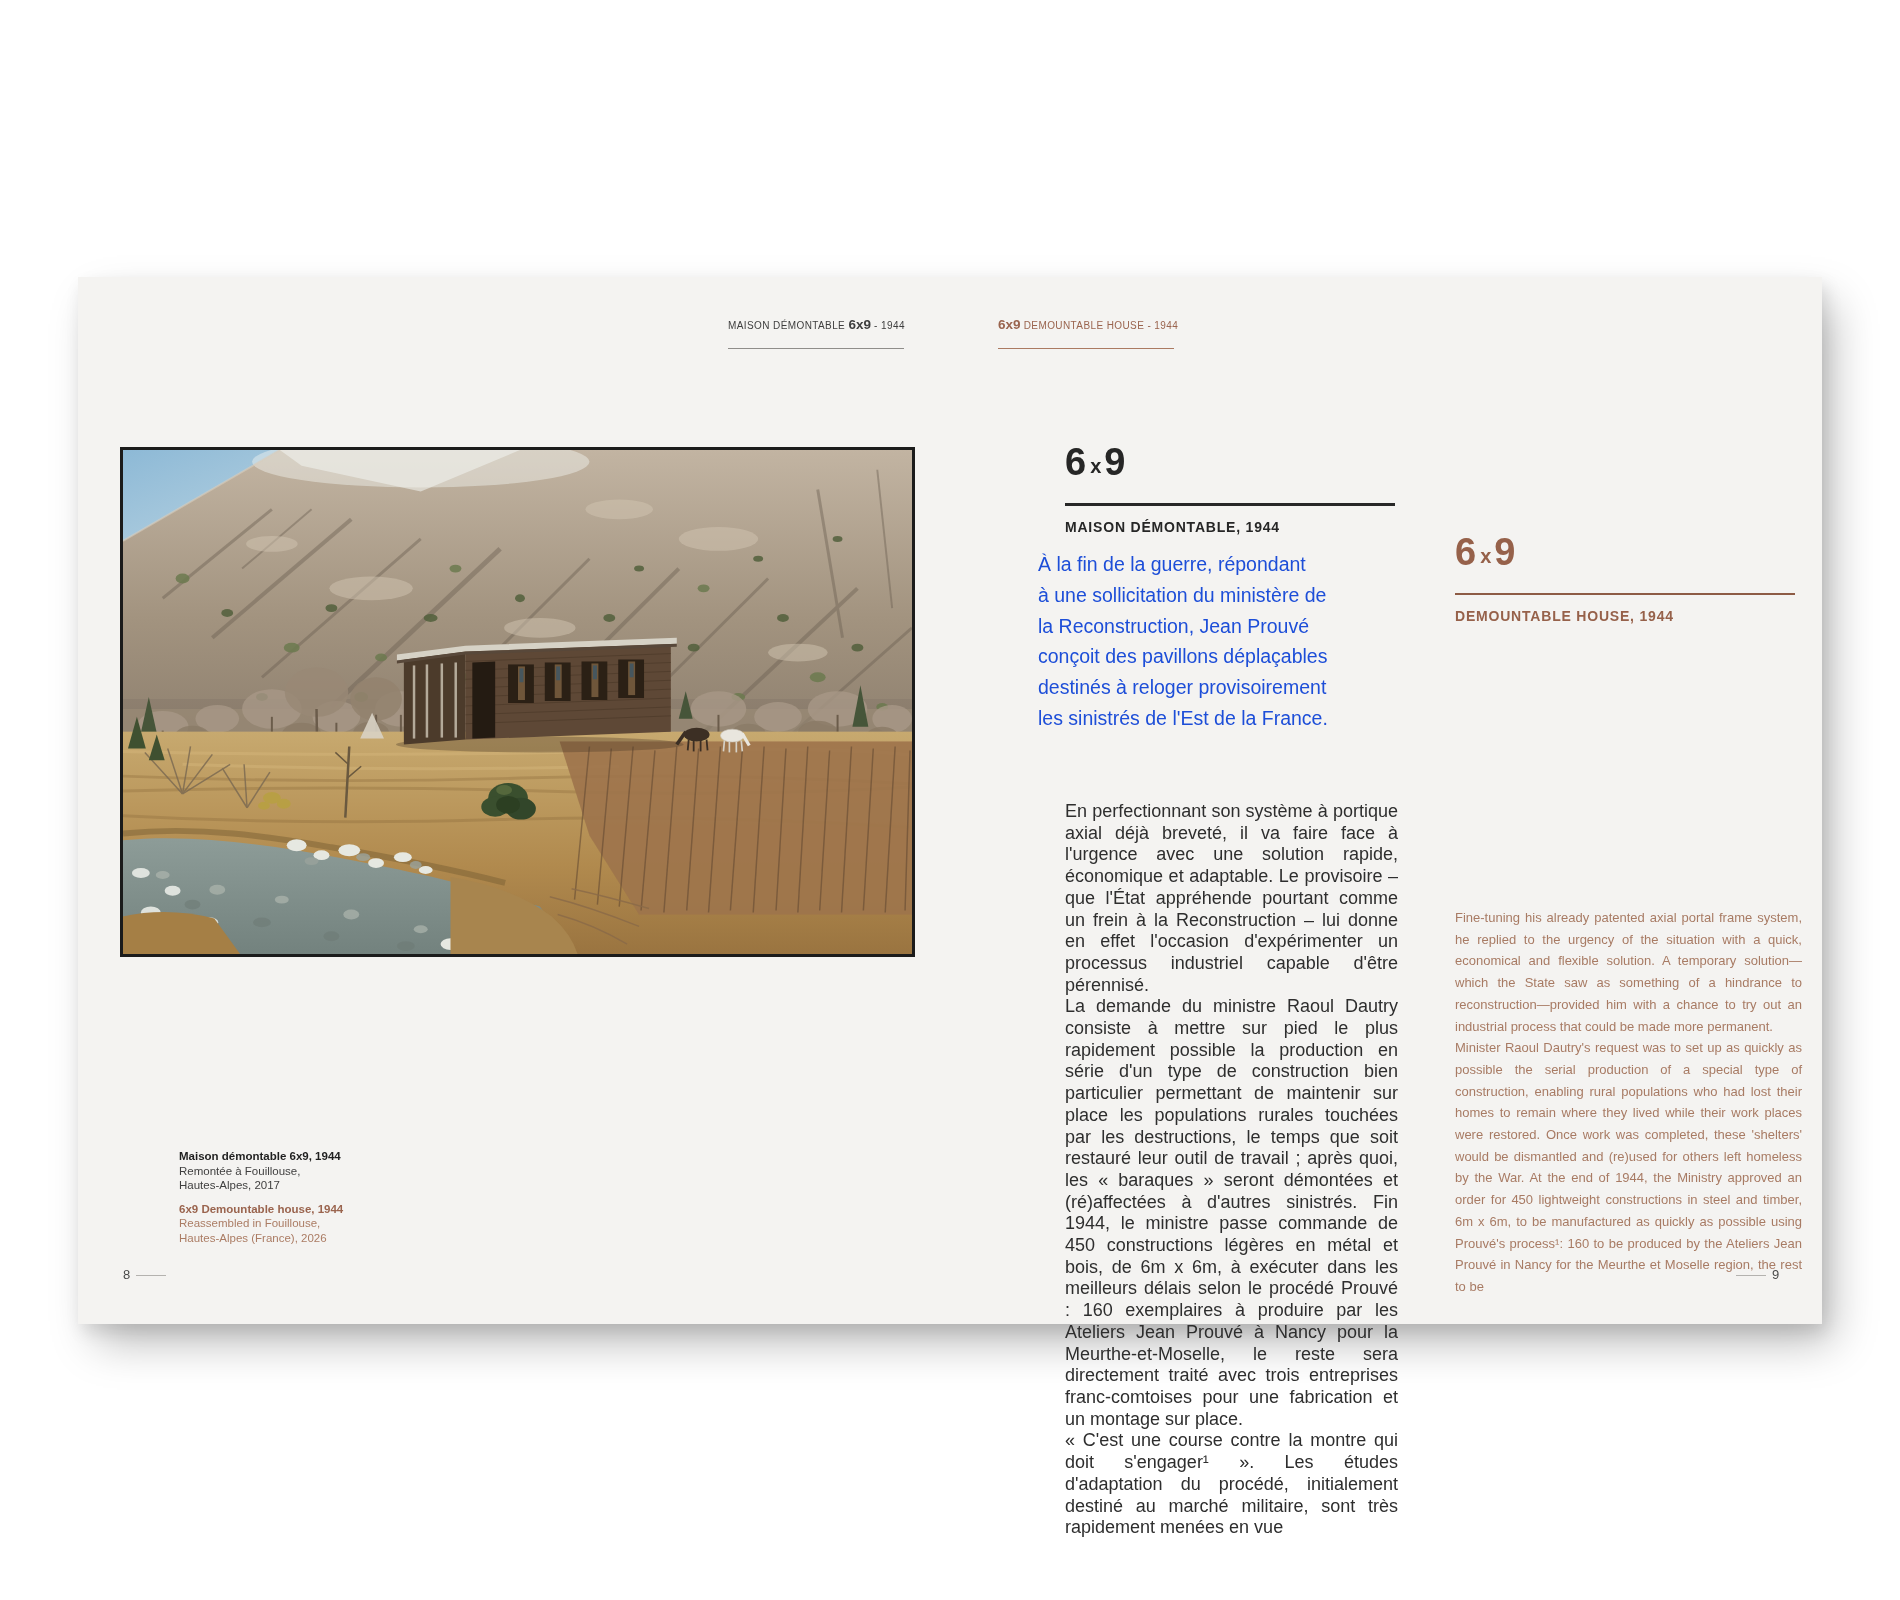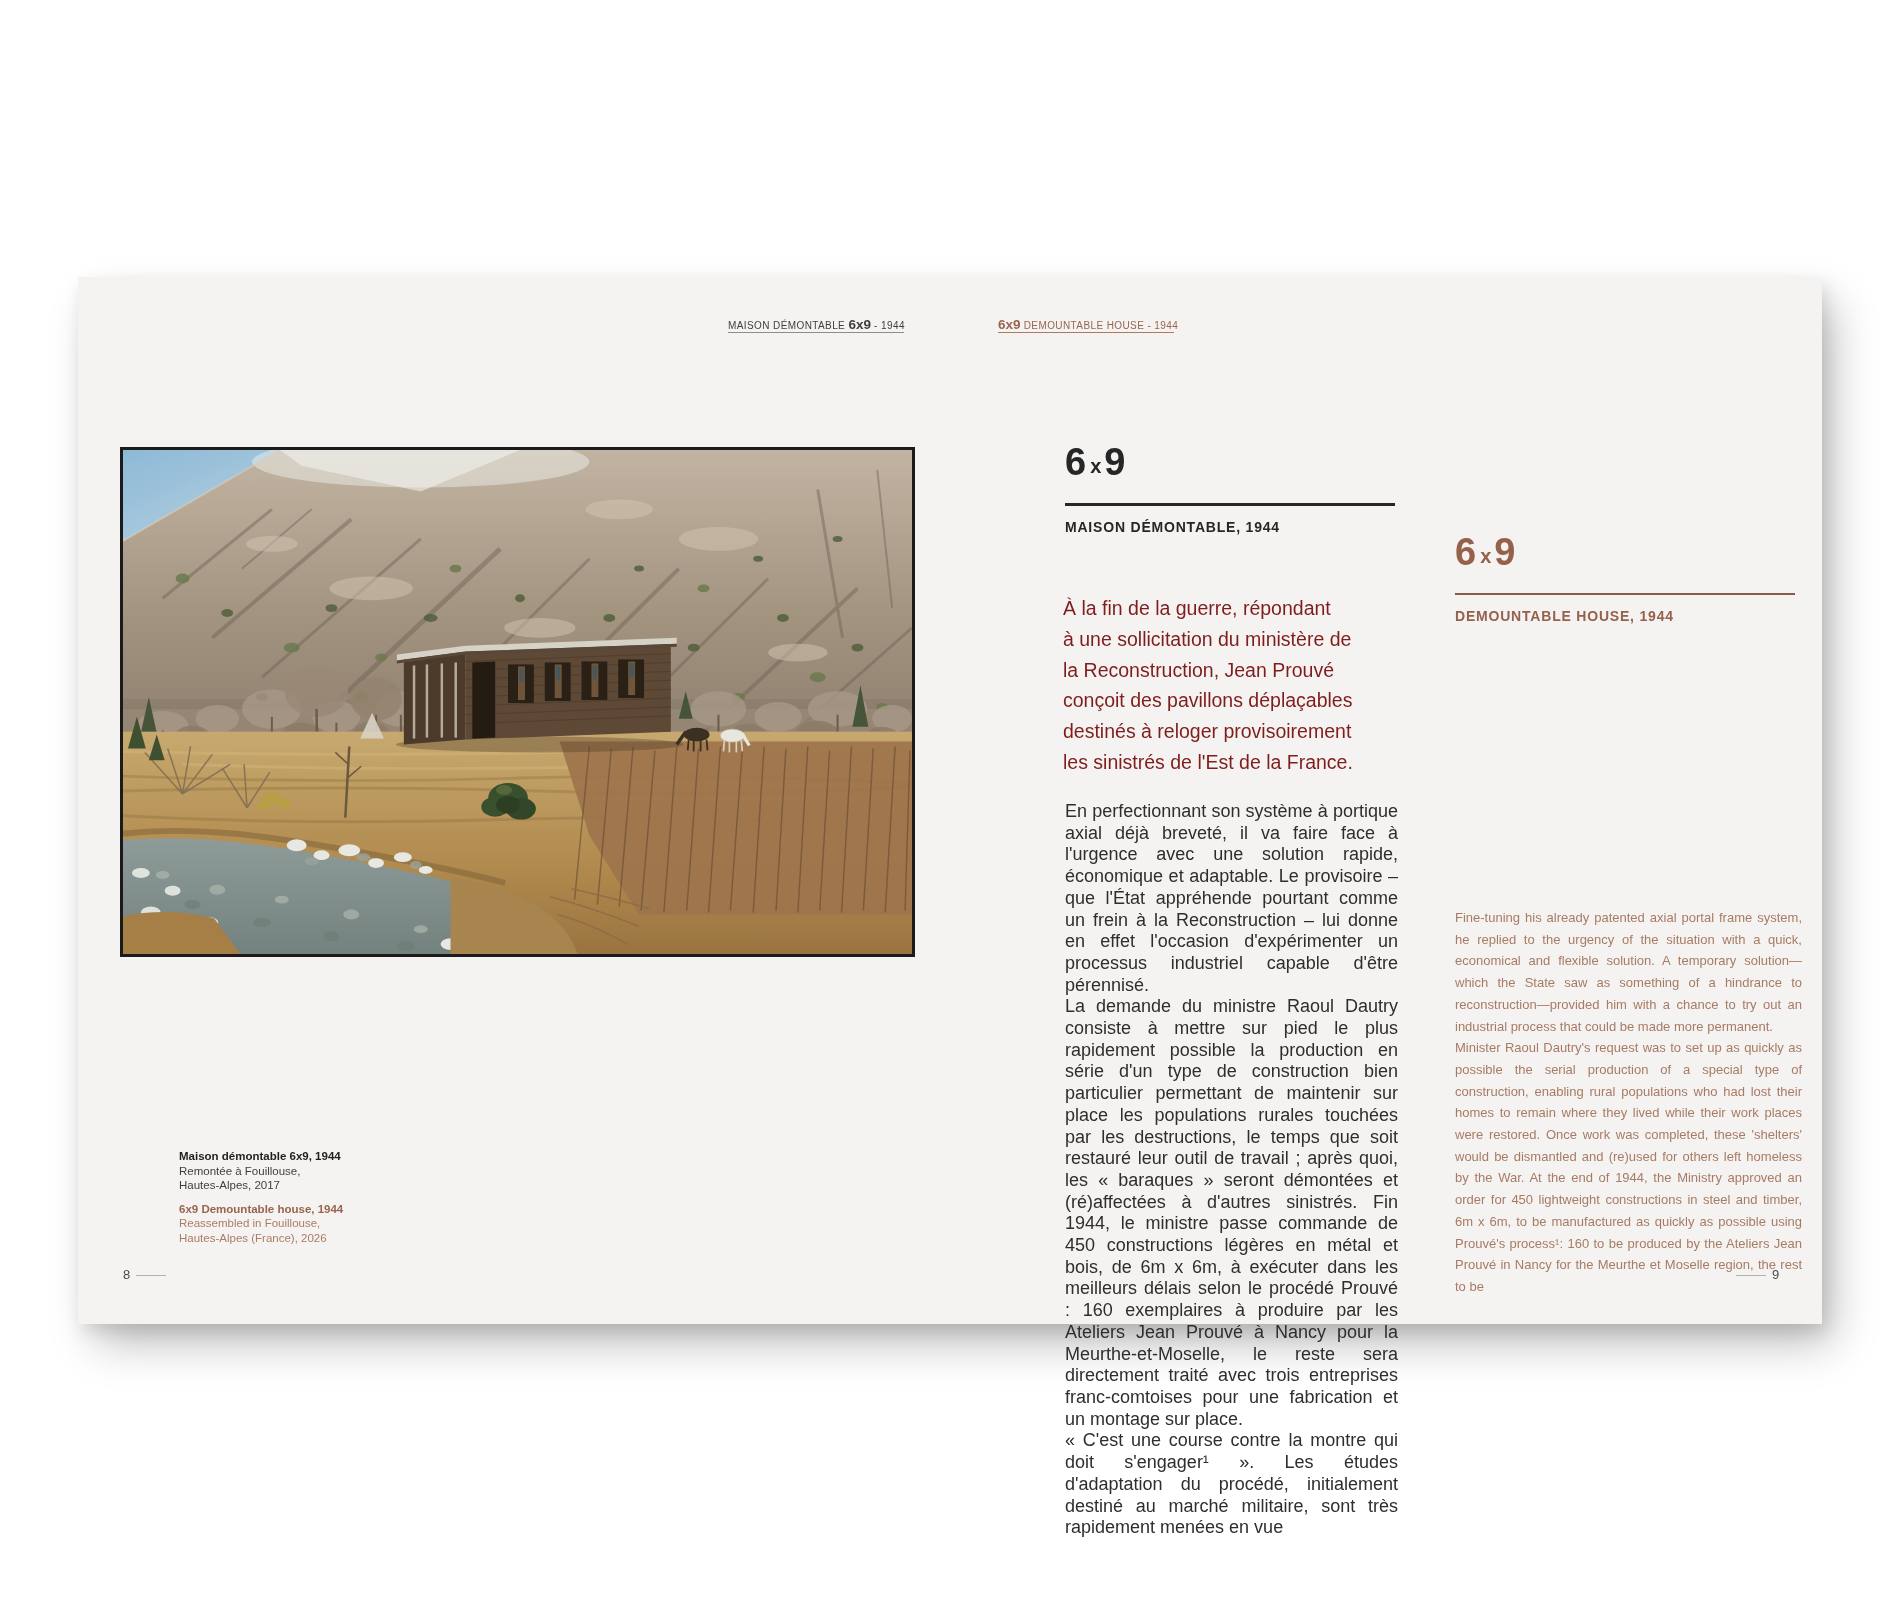--- a/index.html
+++ b/index.html
@@ -6,21 +6,21 @@
   html,body { width:1900px; height:1600px; background:#ffffff; overflow:hidden;
               font-family:"Liberation Sans", sans-serif; }
   .canvas { position:relative; width:1900px; height:1600px; background:#ffffff; }
 
   .spread { position:absolute; left:78px; top:277px; width:1744px; height:1047px;
             background:#f4f3f1;
             box-shadow: 14px 22px 42px -4px rgba(0,0,0,0.27), 4px 8px 16px rgba(0,0,0,0.10); }
 
   
   .rh { position:absolute; top:40px; font-size:10px; letter-spacing:.4px; white-space:nowrap;
-        padding-bottom:0; }
+        padding-bottom:16px; }
   .rh .rh-num { font-size:13.5px; font-weight:bold; letter-spacing:0; }
   .rh-left  { left:650px; width:176px; text-align:right; color:#3e3e3e;
               border-bottom:1px solid #8f8d8a; }
   .rh-right { left:920px; width:176px; text-align:left; color:#9a644e;
               border-bottom:1px solid #ab7a62; }
 
   
   .photo { position:absolute; left:42px; top:170px; width:795px; height:510px;
            border:3px solid #1b1b1b; background:#c7ccc9; }
   .photo svg { display:block; width:100%; height:100%; }
@@ -40,22 +40,22 @@
                 vertical-align:middle; margin:0 6px; }
 
   
   .title-row { border-bottom:3px solid #272727; padding-bottom:19px; white-space:nowrap; }
   .title-row .t-big { font-size:38px; font-weight:bold; color:#262626; letter-spacing:1px; }
   .title-row .t-x   { font-size:20px; font-weight:bold; color:#262626; position:relative; top:-2px;
                       margin:0 3px; }
   .subtitle { margin-top:13px; font-size:14px; font-weight:bold; letter-spacing:.8px; color:#262626; }
 
   .col-fr-title { position:absolute; left:987px; top:164px; width:330px; }
-  .intro-fr { position:absolute; left:985px; top:272px; width:340px;
-              font-size:19.5px; line-height:30.8px; color:#7f1d1d; white-space:pre-line;margin-top:44px; }
+  .intro-fr { position:absolute; left:960px; top:272px; width:340px;
+              font-size:19.5px; line-height:30.8px; color:#1d4ed8; white-space:pre-line; }
   .body-fr  { position:absolute; left:987px; top:524px; width:333px;
               font-size:18px; line-height:21.7px; color:#2e2e2e; text-align:justify; }
   .body-fr p { margin:0; }
 
   .col-en-title { position:absolute; left:1377px; top:254px; width:340px; }
   .col-en-title .title-row { border-bottom:2px solid #8d5b45; }
   .col-en-title .t-big, .col-en-title .t-x { color:#96614a; }
   .col-en-title .subtitle { color:#96614a; }
   .intro-en { position:absolute; left:1377px; top:362px; width:350px;
               font-size:19.5px; line-height:30.8px; color:#a5765f; white-space:pre-line; }

